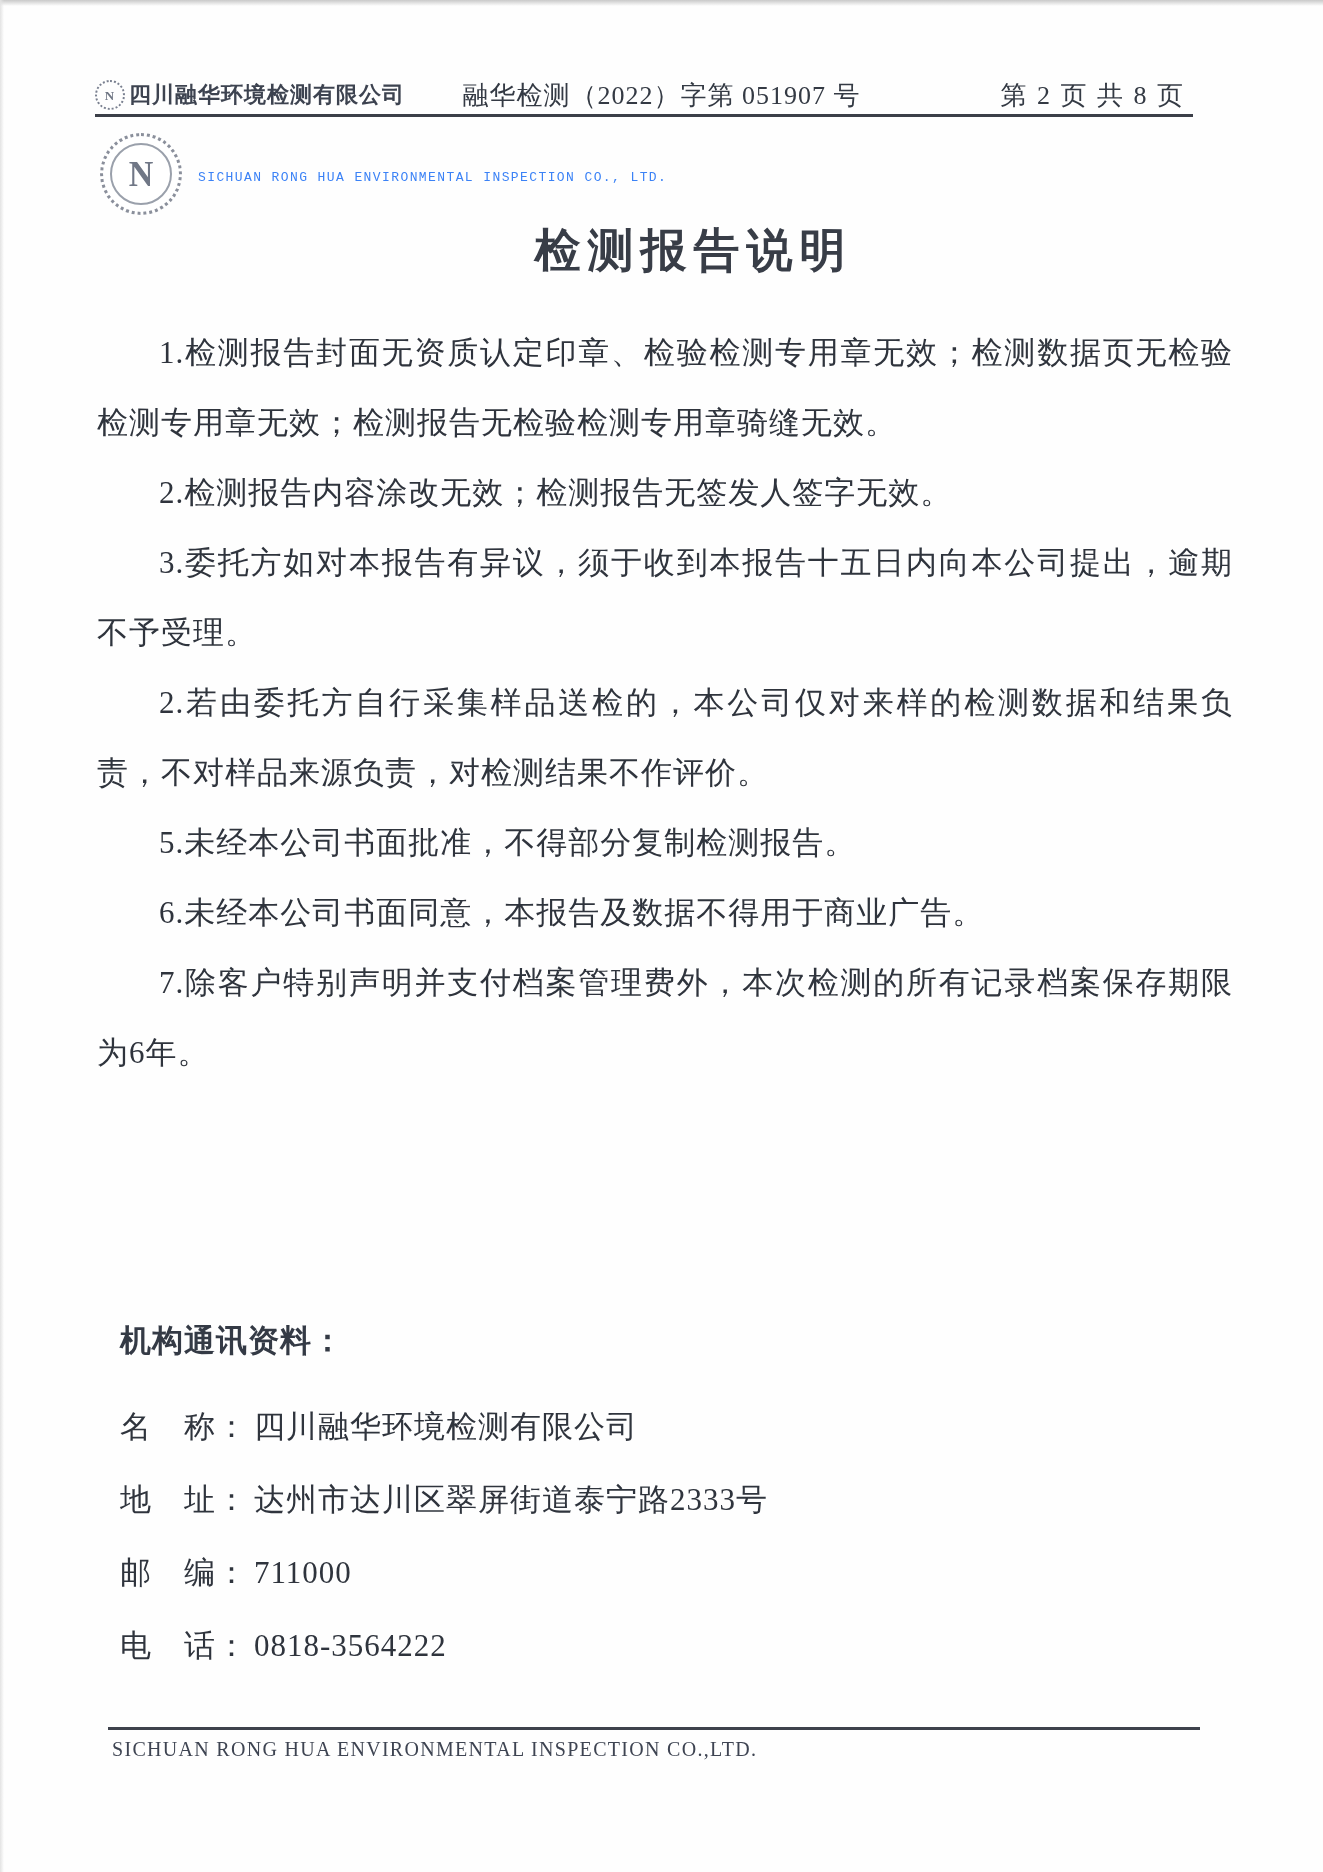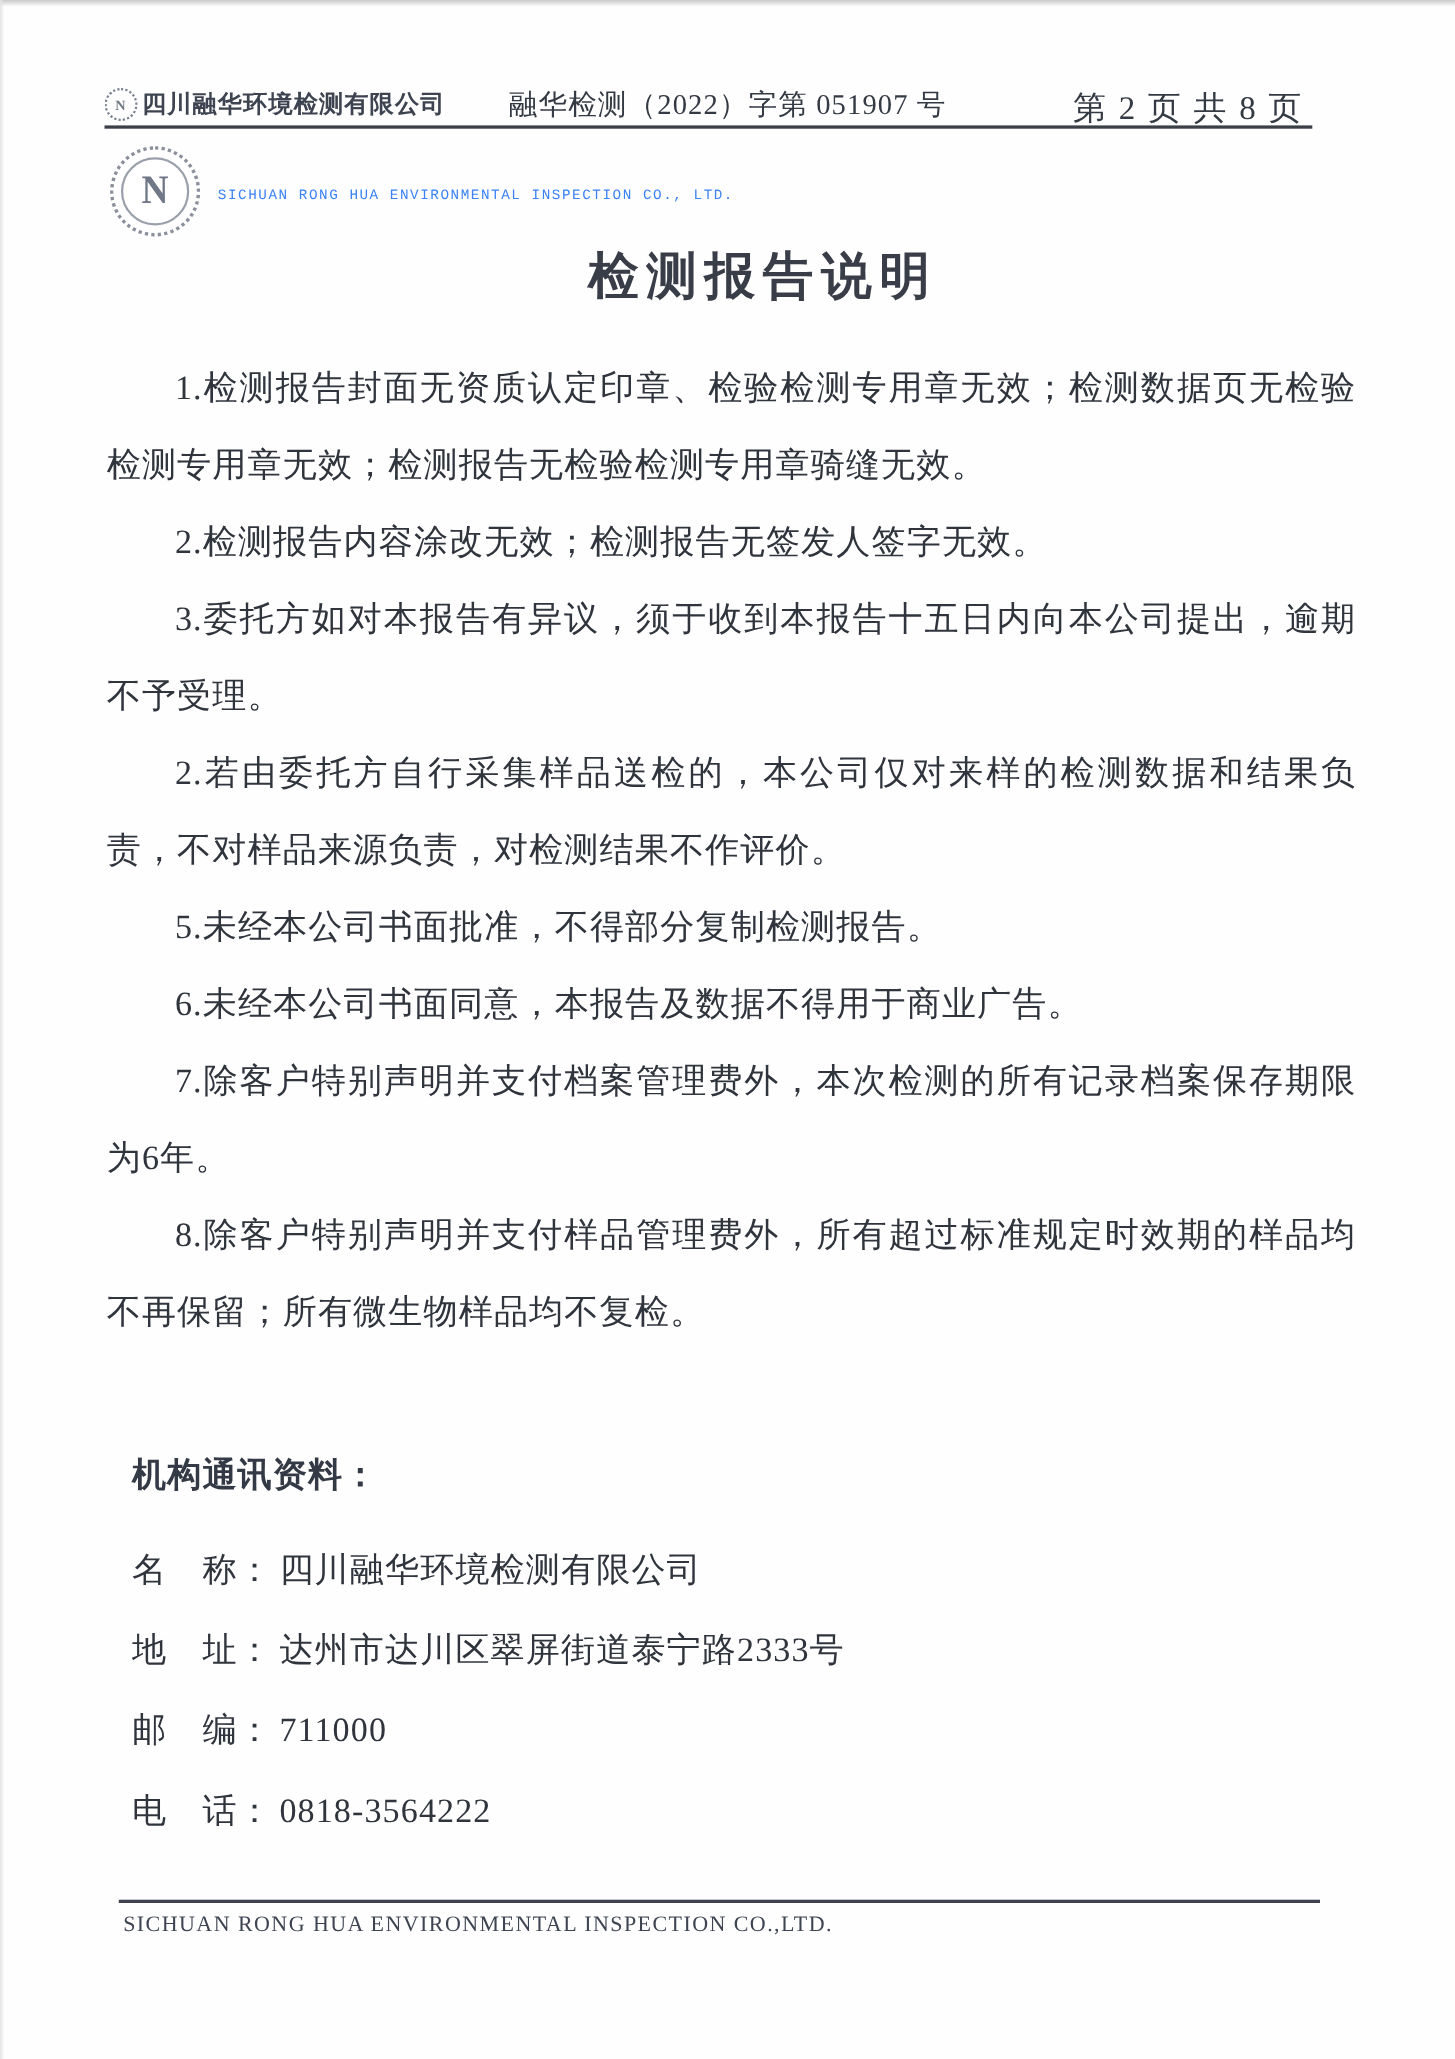--- a/index.html
+++ b/index.html
@@ -14,21 +14,21 @@
     background:linear-gradient(to right,#e3e3e3,rgba(255,255,255,0));}
 
   
   .hdr-left{position:absolute;top:80px;left:95px;display:flex;align-items:center;gap:4px;
     font-family:"Liberation Sans", sans-serif;font-weight:bold;font-size:22px;color:#3d4350;letter-spacing:1px;}
   .seal-mini{width:26px;height:26px;border:2px dotted #7a8090;border-radius:50%;
     display:flex;align-items:center;justify-content:center;flex:0 0 auto;}
   .seal-mini span{font-family:"Liberation Serif", serif;font-size:13px;font-weight:bold;color:#6f7684;line-height:1;}
   .hdr-center{position:absolute;top:78px;left:0;width:100%;text-align:center;
     font-size:26px;color:#343a44;letter-spacing:1px;}
-  .hdr-right{position:absolute;top:78px;right:138px;font-size:30px;color:#343a44;letter-spacing:2px;}
+  .hdr-right{position:absolute;top:78px;right:138px;font-size:26px;color:#343a44;letter-spacing:2px;}
   .hdr-rule{position:absolute;top:114px;left:95px;width:1098px;height:0;border-top:3px solid #3b3f48;}
 
   
   .brand{position:absolute;top:133px;left:100px;display:flex;align-items:center;gap:16px;}
   .seal-big{width:76px;height:76px;border:3px dotted #8a8f9b;border-radius:50%;
     display:flex;align-items:center;justify-content:center;flex:0 0 auto;background:#fff;}
   .seal-big .inner{width:58px;height:58px;border:2px solid #9aa0ab;border-radius:50%;
     display:flex;align-items:center;justify-content:center;}
   .seal-big .inner span{font-family:"Liberation Serif", serif;font-size:34px;font-weight:bold;
     color:#707786;line-height:1;transform:scaleY(1.08);}
@@ -90,21 +90,20 @@
   <div class="doc-title">检测报告说明</div>
 
   <div class="notes">
     <p>1.检测报告封面无资质认定印章、检验检测专用章无效；检测数据页无检验检测专用章无效；检测报告无检验检测专用章骑缝无效。</p>
     <p>2.检测报告内容涂改无效；检测报告无签发人签字无效。</p>
     <p>3.委托方如对本报告有异议，须于收到本报告十五日内向本公司提出，逾期不予受理。</p>
     <p>2.若由委托方自行采集样品送检的，本公司仅对来样的检测数据和结果负责，不对样品来源负责，对检测结果不作评价。</p>
     <p>5.未经本公司书面批准，不得部分复制检测报告。</p>
     <p>6.未经本公司书面同意，本报告及数据不得用于商业广告。</p>
     <p>7.除客户特别声明并支付档案管理费外，本次检测的所有记录档案保存期限为6年。</p>
-    <p>8.除客户特别声明并支付样品管理费外，所有超过标准规定时效期的样品均不再保留；所有微生物样品均不复检。</p>
   </div>
 
   <div class="contact">
     <div class="contact-heading">机构通讯资料：</div>
     <div class="contact-row">
       <span class="lbl">名　称：</span><span>四川融华环境检测有限公司</span>
     </div>
     <div class="contact-row">
       <span class="lbl">地　址：</span><span>达州市达川区翠屏街道泰宁路2333号</span>
     </div>

